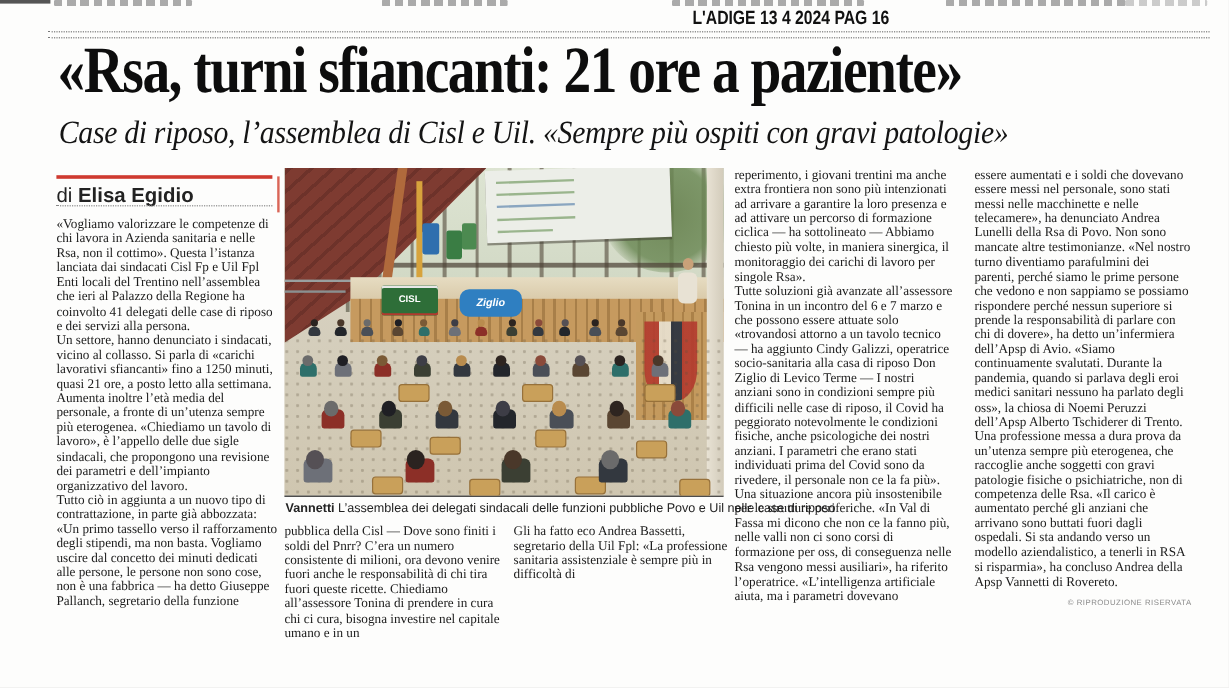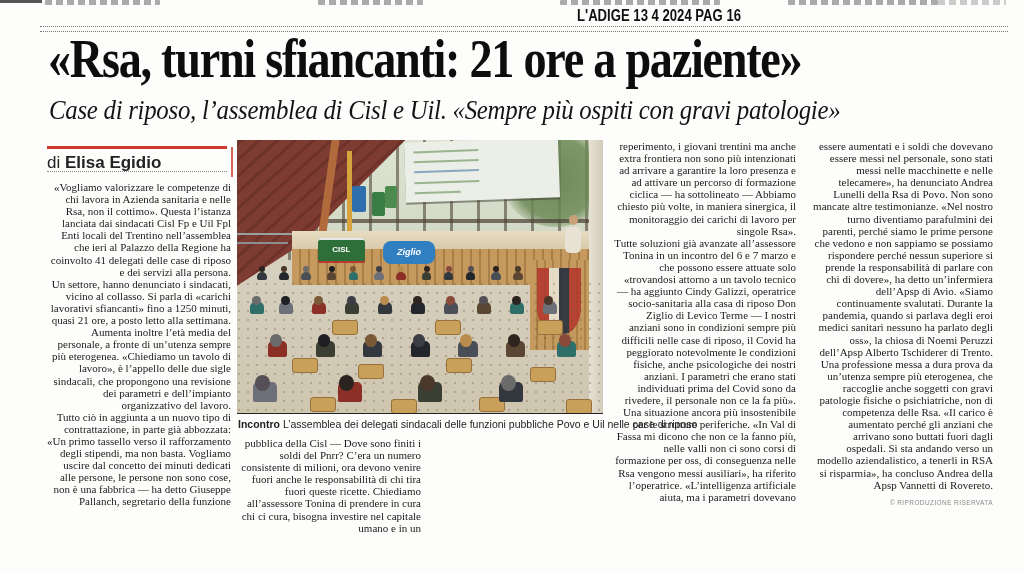--- a/index.html
+++ b/index.html
@@ -20,21 +20,21 @@
 
   
   .headline{position:absolute;top:30px;left:48px;width:1100px;font-weight:bold;font-size:55px;
         line-height:58px;letter-spacing:-1.5px;transform:scaleX(.84);transform-origin:left;
         white-space:nowrap;color:#0d0d0d;}
   .subheadline{position:absolute;top:95px;left:49px;width:1060px;font-style:italic;font-size:27px;
         letter-spacing:-.3px;transform:scaleX(.92);transform-origin:left;white-space:nowrap;color:#141414;}
 
   
   .col{position:absolute;font-size:11px;line-height:12.1px;text-align:left;}
-  .col p{margin:0;text-align:right;}
+  .col p{margin:0;}
   .col1{top:181px;left:47px;width:184px;}
   .col2{top:437px;left:237px;width:184px;}
   .col3{top:437px;left:428px;width:184px;}
   .col4{top:140px;left:612px;width:184px;}
   .col5{top:140px;left:812px;width:181px;}
 
   
   .byline-bar{position:absolute;top:146px;left:47px;width:180px;height:3px;background:#cf3a30;}
   .byline{position:absolute;top:153px;left:47px;font-family:"Liberation Sans",sans-serif;
         font-size:17px;color:#222;}
@@ -231,26 +231,27 @@
         <div class="head" style="position: absolute; left: 5%; top: 86%; width: 15px; height: 16px; background: rgb(85, 80, 85);"></div>
         <div class="torso" style="position: absolute; left: 27.5%; top: 88.5%; width: 24px; height: 20px; background: rgb(140, 47, 39);"></div>
         <div class="head" style="position: absolute; left: 28%; top: 86%; width: 15px; height: 16px; background: rgb(43, 35, 32);"></div>
         <div class="torso" style="position: absolute; left: 49.5%; top: 88.5%; width: 24px; height: 20px; background: rgb(59, 63, 51);"></div>
         <div class="head" style="position: absolute; left: 50%; top: 86%; width: 15px; height: 16px; background: rgb(74, 56, 42);"></div>
         <div class="torso" style="position: absolute; left: 71.5%; top: 88.5%; width: 24px; height: 20px; background: rgb(51, 56, 63);"></div>
         <div class="head" style="position: absolute; left: 72%; top: 86%; width: 15px; height: 16px; background: rgb(107, 107, 107);"></div>
       </div>
   </figure>
 
-  <figcaption class="caption"><b>Incontro</b><span> L’assemblea dei delegati sindacali delle funzioni pubbliche Povo e Uil nelle case di riposo</span></figcaption>
+  <figcaption class="caption"><b>Vannetti</b><span> L’assemblea dei delegati sindacali delle funzioni pubbliche Povo e Uil nelle case di riposo</span></figcaption>
 
   <div class="col col2">
       <p>pubblica della Cisl — Dove sono finiti i soldi del Pnrr? C’era un numero consistente di milioni, ora devono venire fuori anche le responsabilità di chi tira fuori queste ricette. Chiediamo all’assessore Tonina di prendere in cura chi ci cura, bisogna investire nel capitale umano e in un</p>
     </div>
   <div class="col col3">
+      <p>Gli ha fatto eco Andrea Bassetti, segretario della Uil Fpl: «La professione sanitaria assistenziale è sempre più in difficoltà di</p>
     </div>
   <div class="col col4">
       <p>reperimento, i giovani trentini ma anche extra frontiera non sono più intenzionati ad arrivare a garantire la loro presenza e ad attivare un percorso di formazione ciclica — ha sottolineato — Abbiamo chiesto più volte, in maniera sinergica, il monitoraggio dei carichi di lavoro per singole Rsa».</p>
       <p>Tutte soluzioni già avanzate all’assessore Tonina in un incontro del 6 e 7 marzo e che possono essere attuate solo «trovandosi attorno a un tavolo tecnico — ha aggiunto Cindy Galizzi, operatrice socio-sanitaria alla casa di riposo Don Ziglio di Levico Terme — I nostri anziani sono in condizioni sempre più difficili nelle case di riposo, il Covid ha peggiorato notevolmente le condizioni fisiche, anche psicologiche dei nostri anziani. I parametri che erano stati individuati prima del Covid sono da rivedere, il personale non ce la fa più». Una situazione ancora più insostenibile per le strutture periferiche. «In Val di Fassa mi dicono che non ce la fanno più, nelle valli non ci sono corsi di formazione per oss, di conseguenza nelle Rsa vengono messi ausiliari», ha riferito l’operatrice. «L’intelligenza artificiale aiuta, ma i parametri dovevano</p>
     </div>
   <div class="col col5">
     <div>
         <p>essere aumentati e i soldi che dovevano essere messi nel personale, sono stati messi nelle macchinette e nelle telecamere», ha denunciato Andrea Lunelli della Rsa di Povo. Non sono mancate altre testimonianze. «Nel nostro turno diventiamo parafulmini dei parenti, perché siamo le prime persone che vedono e non sappiamo se possiamo rispondere perché nessun superiore si prende la responsabilità di parlare con chi di dovere», ha detto un’infermiera dell’Apsp di Avio. «Siamo continuamente svalutati. Durante la pandemia, quando si parlava degli eroi medici sanitari nessuno ha parlato degli oss», la chiosa di Noemi Peruzzi dell’Apsp Alberto Tschiderer di Trento.</p>
         <p>Una professione messa a dura prova da un’utenza sempre più eterogenea, che raccoglie anche soggetti con gravi patologie fisiche o psichiatriche, non di competenza delle Rsa. «Il carico è aumentato perché gli anziani che arrivano sono buttati fuori dagli ospedali. Si sta andando verso un modello aziendalistico, a tenerli in RSA si risparmia», ha concluso Andrea della Apsp Vannetti di Rovereto.</p>
       </div>

